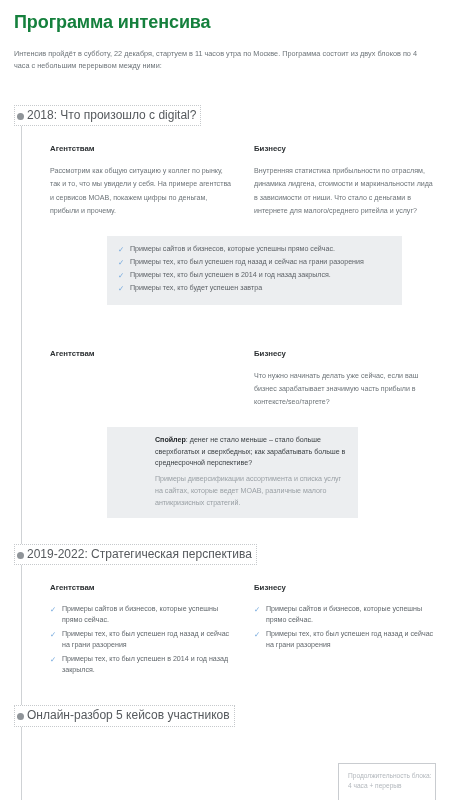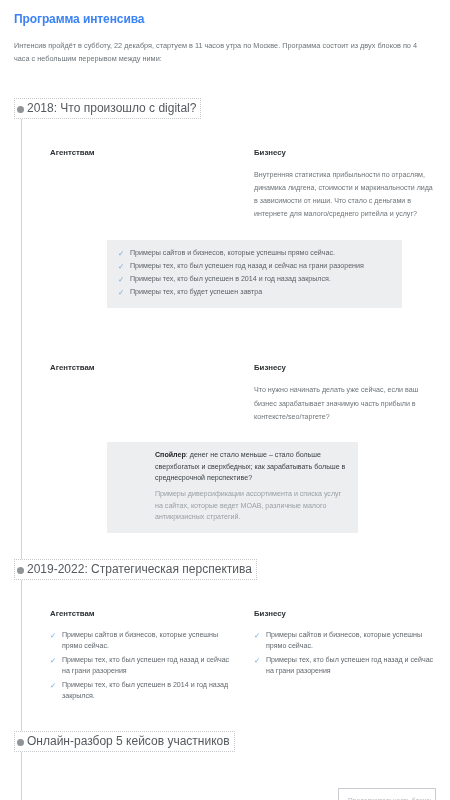--- a/index.html
+++ b/index.html
@@ -16,23 +16,23 @@
     -webkit-font-smoothing: antialiased;
   }
   .page {
     width: 450px;
     box-sizing: border-box;
     padding: 12px 14px 18px 14px;
   }
 
   
   .page-title {
-    font-size: 12px;
+    font-size: 18px;
     font-weight: bold;
-    color: #3b82f6;
+    color: #15803d;
     letter-spacing: -0.1px;
     margin: 0 0 14px 0;
     line-height: 1.2;
   }
   .intro {
     font-size: 7.3px;
     line-height: 1.75;
     color: #6d7479;
     margin: 0 0 32px 0;
     max-width: 418px;
@@ -85,21 +85,21 @@
     gap: 22px;
   }
   .col {
     flex: 1 1 0;
     min-width: 0;
   }
   .col-title {
     font-size: 7.8px;
     font-weight: bold;
     color: #2c3033;
-    margin: 15px 0 12px 0;
+    margin: 4px 0 12px 0;
   }
   .col-text {
     font-size: 7.1px;
     line-height: 1.85;
     color: #6d7479;
     margin: 0;
   }
 
   
   .checklist {
@@ -191,20 +191,21 @@
   <div class="timeline">
 
     <div class="tl-block">
       <div class="tl-head">
         <span class="tl-dot"></span><span>2018: Что произошло с digital?</span>
       </div>
       <div class="tl-body">
         <div class="cols">
           <div class="col">
             <div class="col-title">Агентствам</div>
+            <p class="col-text">Рассмотрим как общую ситуацию у коллег по рынку, так и то, что мы увидели у себя. На примере агентства и сервисов MOAB, покажем цифры по деньгам, прибыли и прочему.</p>
           </div>
           <div class="col">
             <div class="col-title">Бизнесу</div>
             <p class="col-text">Внутренняя статистика прибыльности по отраслям, динамика лидгена, стоимости и маркинальности лида в зависимости от ниши. Что стало с деньгами в интернете для малого/среднего ритейла и услуг?</p>
           </div>
         </div>
 
         <div class="panel indent">
           <ul class="checklist">
             <li>

